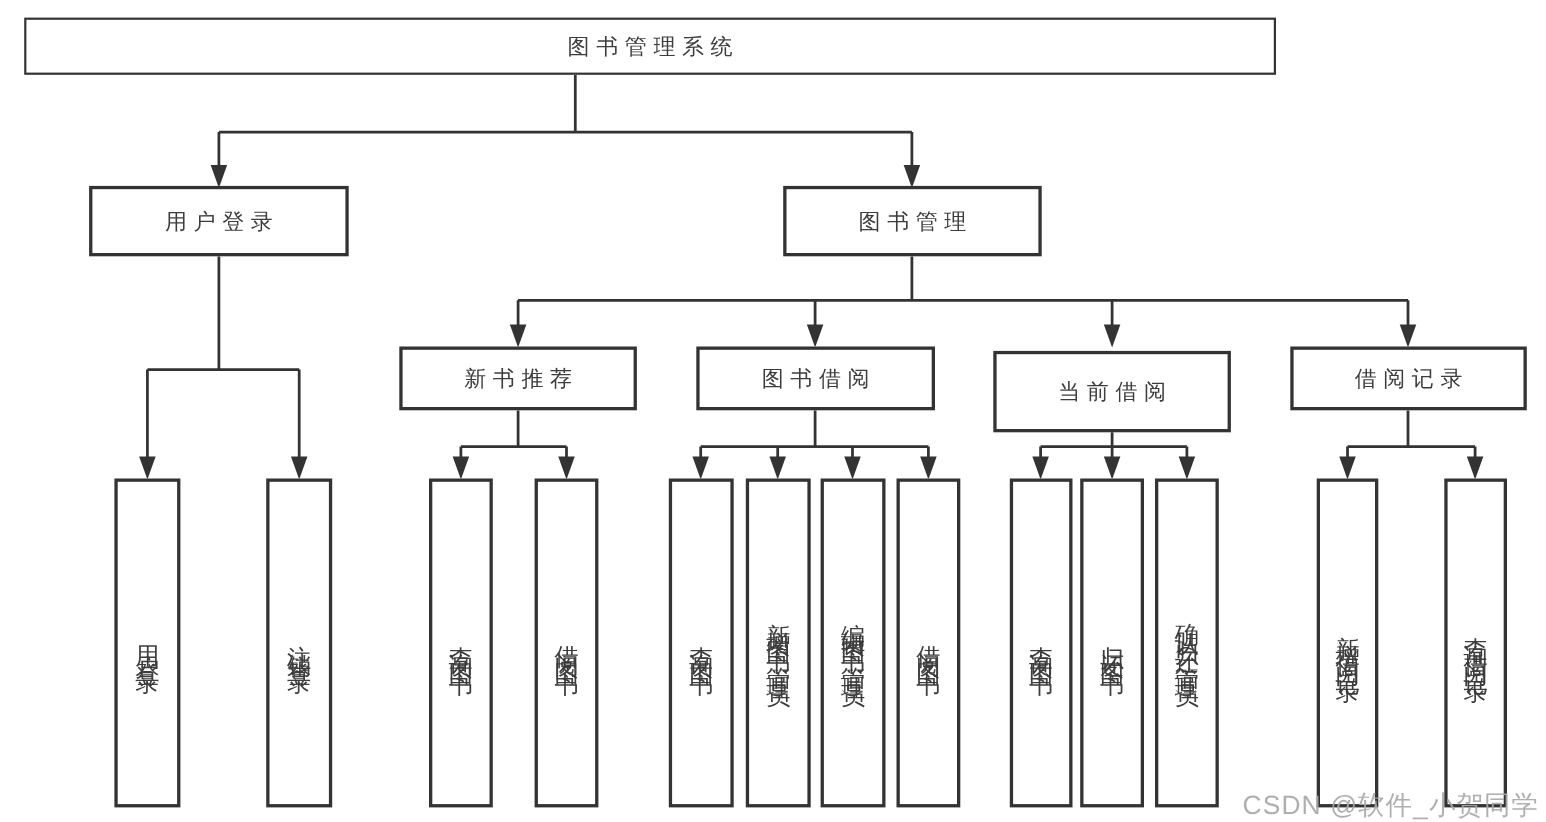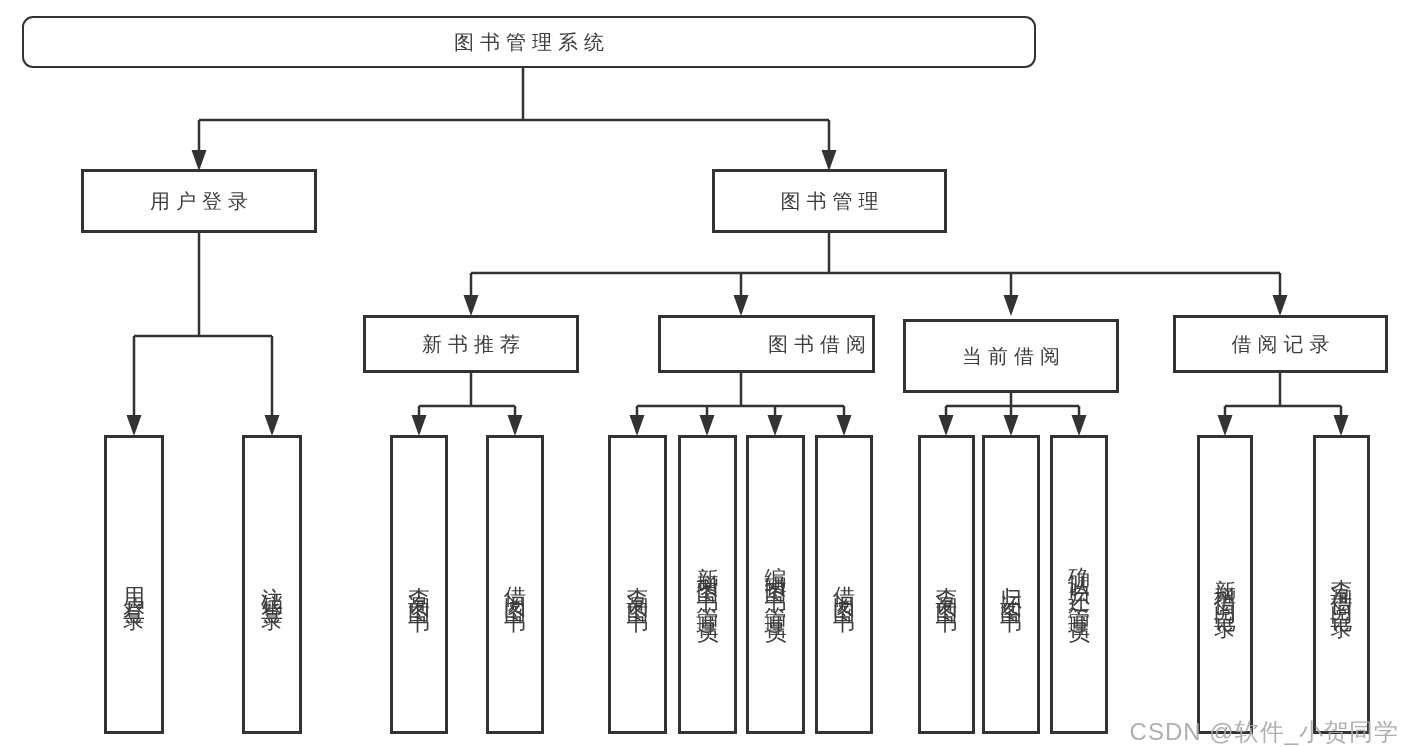--- a/index.html
+++ b/index.html
@@ -100,35 +100,35 @@
       <polygon points="767.5,415 782.5,415 775,436"></polygon>
       <polygon points="836.5,415 851.5,415 844,436"></polygon>
       <polygon points="938.5,415 953.5,415 946,436"></polygon>
       <polygon points="1003.5,415 1018.5,415 1011,436"></polygon>
       <polygon points="1071.5,415 1086.5,415 1079,436"></polygon>
       <polygon points="1217.5,415 1232.5,415 1225,436"></polygon>
       <polygon points="1333.5,415 1348.5,415 1341,436"></polygon>
     </g>
   </svg>
 
-  <div class="box root" style="left:22px; top:16px; width:1014px; height:52px;border-radius:11px;">
+  <div class="box root" style="left:22px; top:16px; width:1138px; height:52px;">
     <span class="hlabel">图书管理系统</span>
   </div>
 
   <div class="box" style="left:81px; top:169px; width:236px; height:64px;">
     <span class="hlabel">用户登录</span>
   </div>
   <div class="box" style="left:712px; top:169px; width:235px; height:64px;">
     <span class="hlabel">图书管理</span>
   </div>
 
   <div class="box" style="left:363px; top:315px; width:216px; height:58px;">
     <span class="hlabel">新书推荐</span>
   </div>
-  <div class="box" style="left:658px; top:315px; width:217px; height:58px;justify-content:flex-end;">
+  <div class="box" style="left:633px; top:315px; width:217px; height:58px;">
     <span class="hlabel">图书借阅</span>
   </div>
   <div class="box" style="left:903px; top:319px; width:216px; height:74px;">
     <span class="hlabel">当前借阅</span>
   </div>
   <div class="box" style="left:1173px; top:315px; width:215px; height:58px;">
     <span class="hlabel">借阅记录</span>
   </div>
 
   <div class="box" style="left:104px; top:435px; width:60px; height:299px;">

